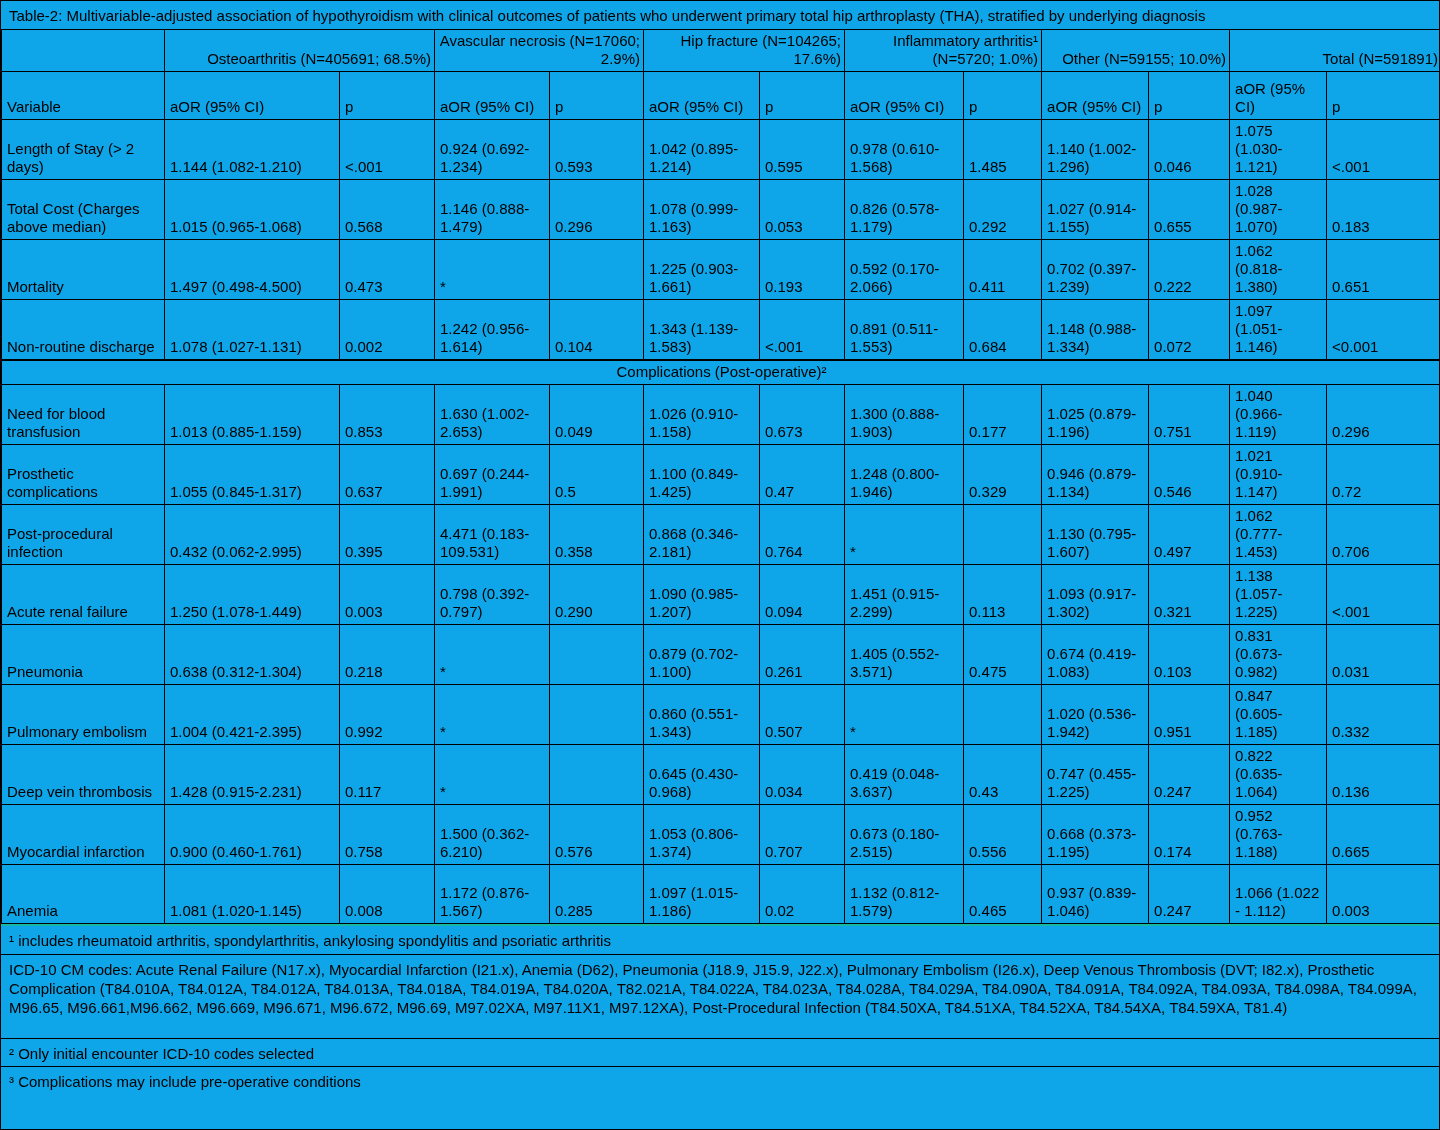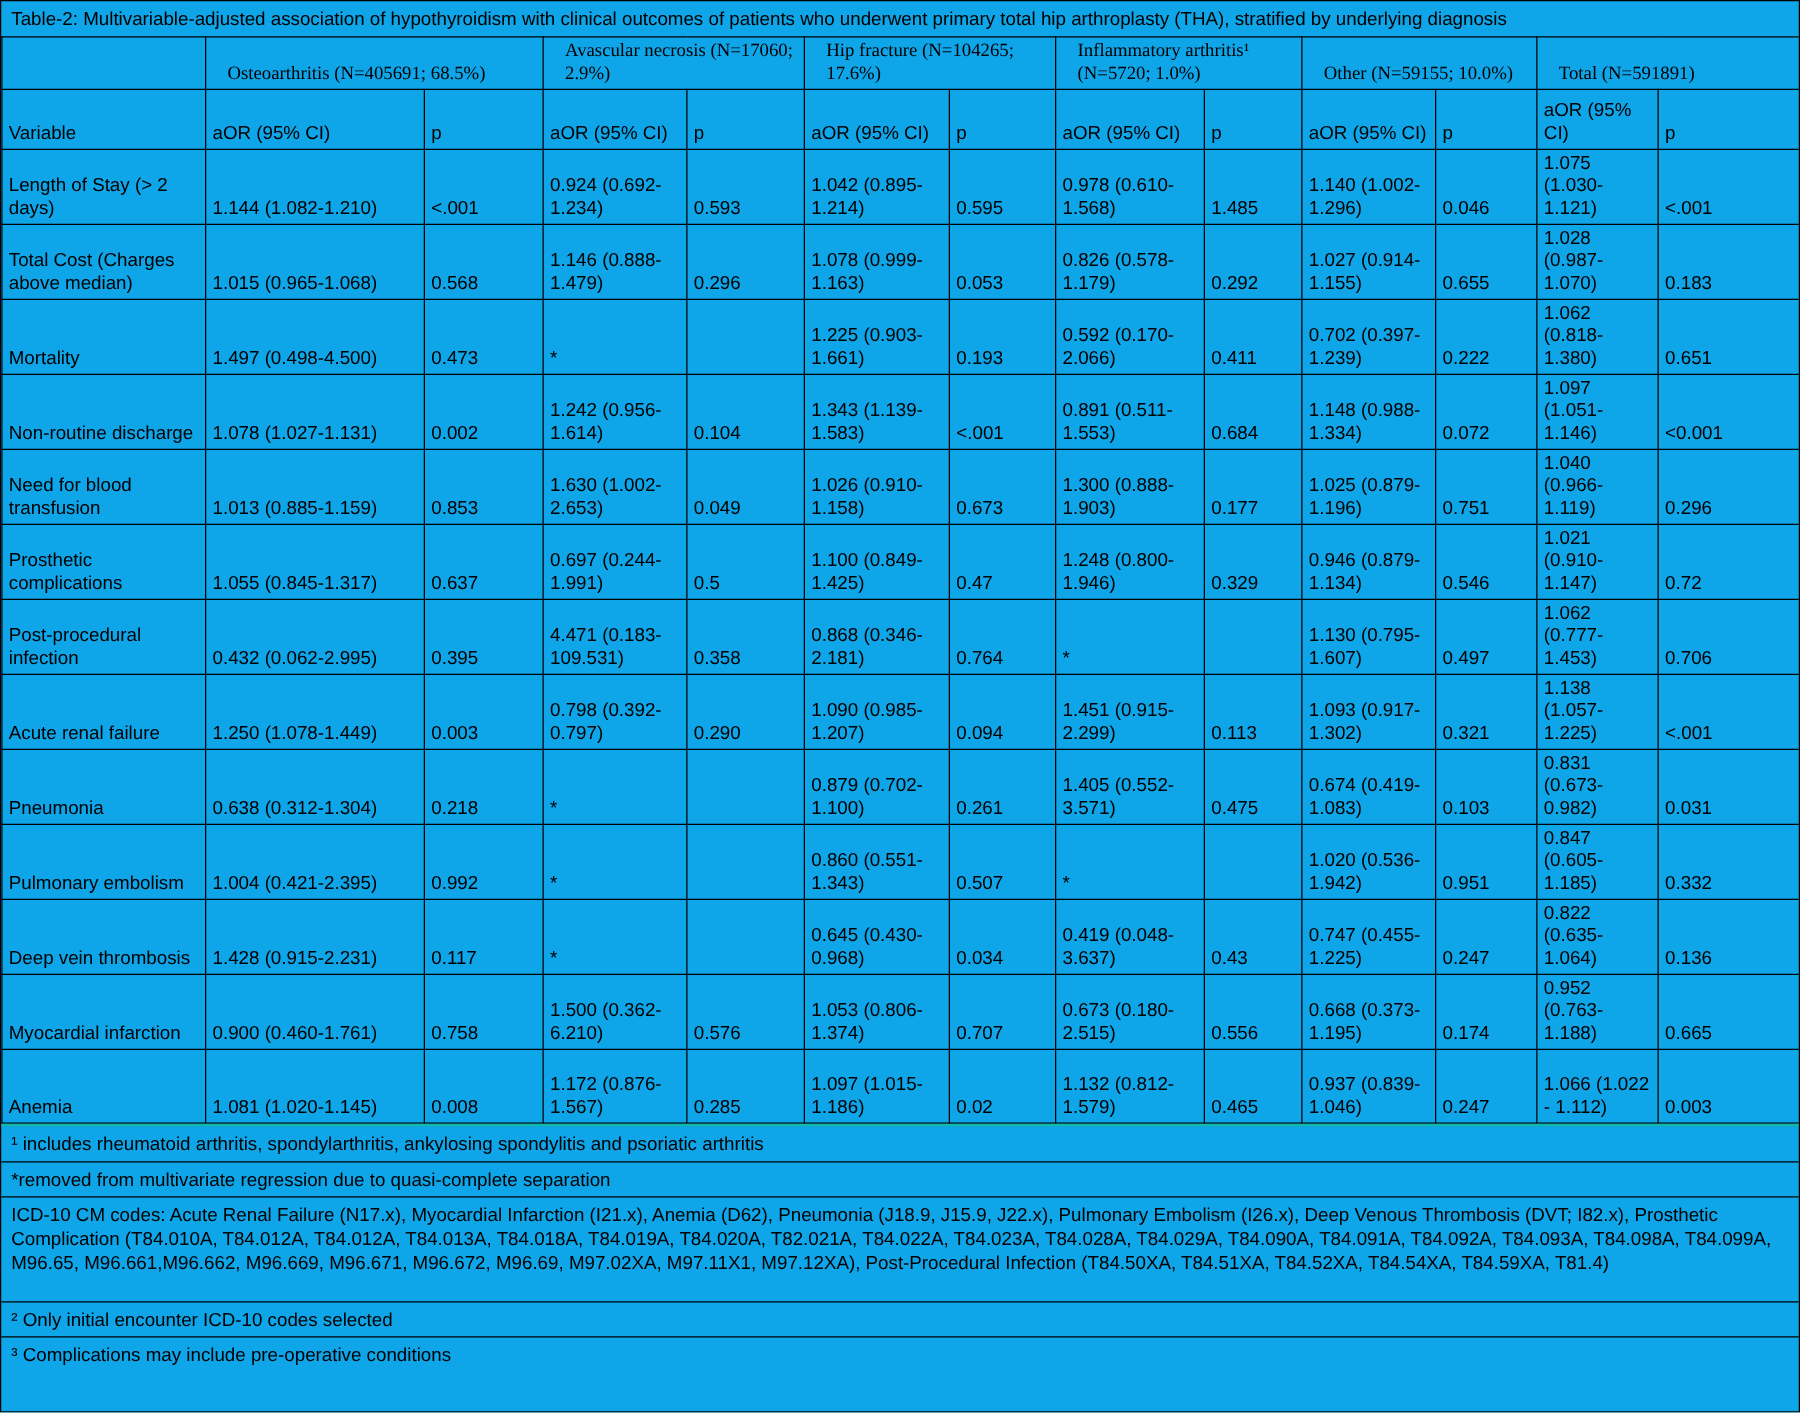--- a/index.html
+++ b/index.html
@@ -6,21 +6,21 @@
     font-family:"Liberation Sans","DejaVu Sans",sans-serif;}
   .sheet{width:1440px;height:1130px;box-sizing:border-box;border:1px solid #000;
     background:#0ea5e9;overflow:hidden;}
   .title{box-sizing:border-box;height:28px;padding:6px 8px 2px 8px;font-size:15px;
     white-space:nowrap;overflow:hidden;}
   table.main{width:100%;border-collapse:collapse;table-layout:fixed;font-size:15px;line-height:18px;}
   table.main td,table.main th{border:1px solid #000;font-weight:normal;
     vertical-align:bottom;text-align:left;padding:2px 4px 3px 5px;
     overflow:hidden;word-wrap:break-word;}
   tr.group{height:42px;}
-  tr.group td{text-align:left;padding-left:17px;padding-right:3px;font-family:Liberation Serif, serif;}
+  tr.group td{text-align:right;padding-left:0;padding-right:3px;}
   tr.cols{height:48px;}
   tr.data{height:59px;}
   tr.section{height:24px;}
   tr.section td{border-top:2px solid #000;text-align:center;vertical-align:middle;padding:2px;}
   .fnrow{box-sizing:border-box;border-top:1px solid #000;font-size:15px;
     line-height:19px;padding:5px 8px 3px 8px;}
   .fn1{height:30px;border-top:2px solid #14b8a6;}
   .fnstar{height:28px;}
   .icd{height:84px;}
   .fn2{height:28px;}
@@ -128,20 +128,23 @@
           <td>0.104</td>
           <td>1.343 (1.139-1.583)</td>
           <td>&lt;.001</td>
           <td>0.891 (0.511-1.553)</td>
           <td>0.684</td>
           <td>1.148 (0.988-1.334)</td>
           <td>0.072</td>
           <td>1.097 (1.051-1.146)</td>
           <td>&lt;0.001</td>
         </tr>
+        <tr class="section">
+          <td colspan="13">Complications (Post-operative)²</td>
+        </tr>
         <tr class="data">
           <td>Need for blood transfusion</td>
           <td>1.013 (0.885-1.159)</td>
           <td>0.853</td>
           <td>1.630 (1.002-2.653)</td>
           <td>0.049</td>
           <td>1.026 (0.910-1.158)</td>
           <td>0.673</td>
           <td>1.300 (0.888-1.903)</td>
           <td>0.177</td>
@@ -267,19 +270,18 @@
           <td>0.465</td>
           <td>0.937 (0.839-1.046)</td>
           <td>0.247</td>
           <td>1.066 (1.022 - 1.112)</td>
           <td>0.003</td>
         </tr>
       </tbody>
   </table>
 
   <div class="fnrow fn1">¹ includes rheumatoid arthritis, spondylarthritis, ankylosing spondylitis and psoriatic arthritis</div>
-  <div class="fnrow fnstar">*removed from multivariate regression due to quasi-complete separation</div>
   <div class="fnrow icd">
     <div>ICD-10 CM codes: Acute Renal Failure (N17.x), Myocardial Infarction (I21.x), Anemia (D62), Pneumonia (J18.9, J15.9, J22.x), Pulmonary Embolism (I26.x), Deep Venous Thrombosis (DVT; I82.x), Prosthetic Complication (T84.010A, T84.012A, T84.012A, T84.013A, T84.018A, T84.019A, T84.020A, T82.021A, T84.022A, T84.023A, T84.028A, T84.029A, T84.090A, T84.091A, T84.092A, T84.093A, T84.098A, T84.099A, M96.65, M96.661,M96.662, M96.669, M96.671, M96.672, M96.69, M97.02XA, M97.11X1, M97.12XA), Post-Procedural Infection (T84.50XA, T84.51XA, T84.52XA, T84.54XA, T84.59XA, T81.4)</div>
   </div>
   <div class="fnrow fn2">² Only initial encounter ICD-10 codes selected</div>
   <div class="fnrow fn3">³ Complications may include pre-operative conditions</div>
 </div>
 
 </body></html>

